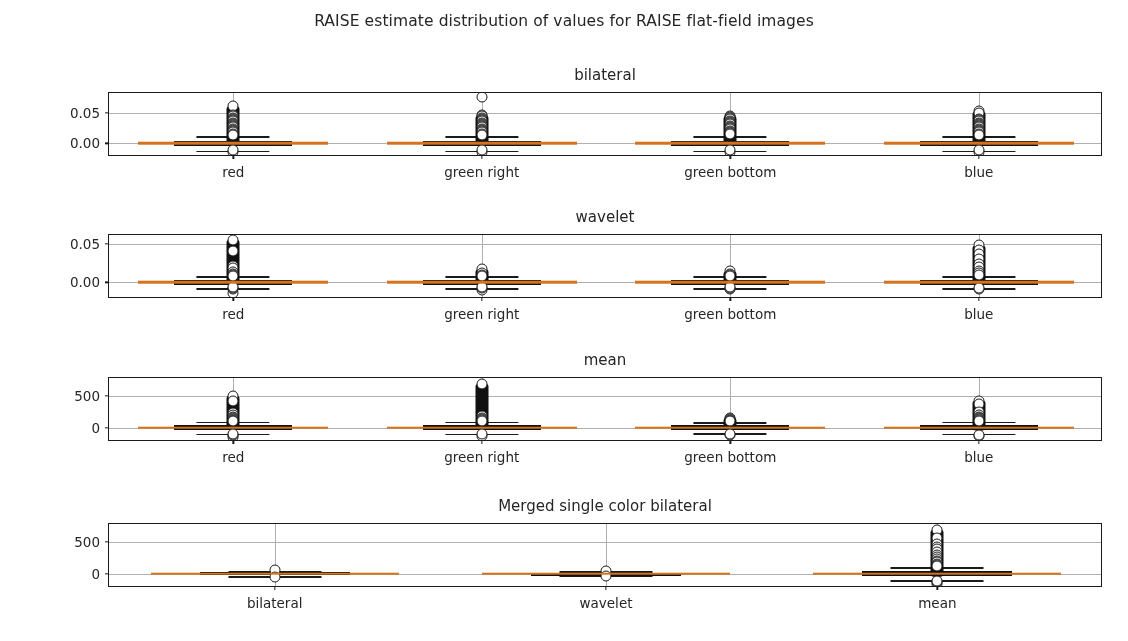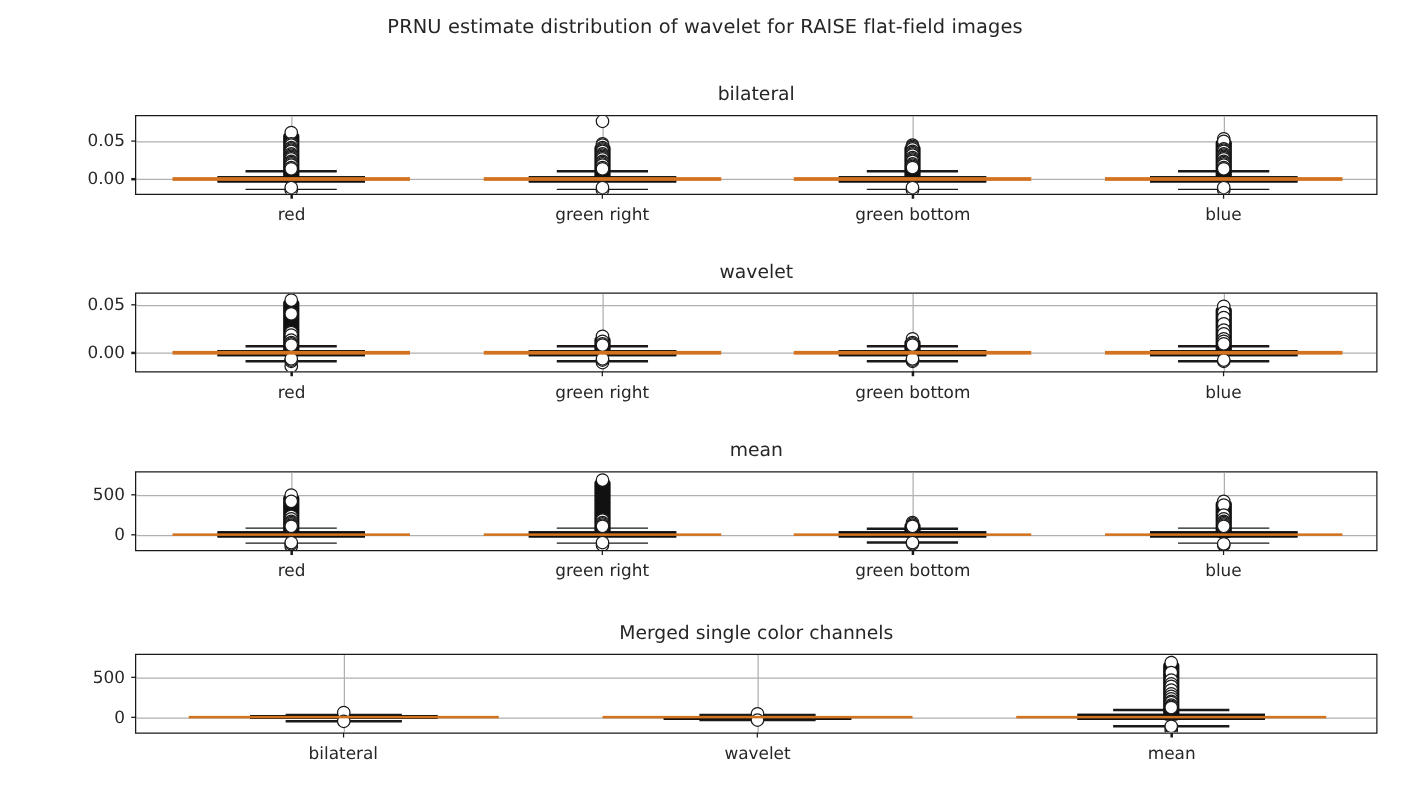--- a/index.html
+++ b/index.html
@@ -146,21 +146,21 @@
     position: absolute;
     background: #111111;
     border-radius: 3px;
     transform: translate(-50%, -50%);
   }
 </style>
 </head>
 <body>
 
 <div id="figure">
-  <div class="fig-title">PRNU estimate distribution of wavelet for RAISE flat-field images</div>
+  <div class="fig-title">RAISE estimate distribution of values for RAISE flat-field images</div>
   <div id="subplots-host">
       <div class="subplot" style="left: 108px; top: 92px; width: 994px; height: 64px;">
         <div class="sp-title">bilateral</div>
         <div class="axes">
           <div class="ytick-label" style="top: 50.4615px;">0.00</div>
           <div class="ytick-mark" style="top: 50.4615px;"></div>
           <div class="ytick-label" style="top: 19.6923px;">0.05</div>
           <div class="ytick-mark" style="top: 19.6923px;"></div>
           <div class="xtick-label" style="left: 124.25px;">red</div>
           <div class="xtick-mark" style="left: 124.25px;"></div>
@@ -448,21 +448,21 @@
             <div class="flier" style="left: 869.75px; top: 41.4118px; width: 11px; height: 11px;"></div>
             <div class="flier" style="left: 869.75px; top: 42.3529px; width: 11px; height: 11px;"></div>
             <div class="flier" style="left: 869.75px; top: 42.9804px; width: 11px; height: 11px;"></div>
             <div class="flier" style="left: 869.75px; top: 58.3529px; width: 11px; height: 11px;"></div>
             <div class="flier" style="left: 869.75px; top: 56.7843px; width: 11px; height: 11px;"></div>
             <div class="median-line" style="left: 869.75px; top: 49.5686px; width: 190px;"></div>
           </div>
         </div>
       </div>
       <div class="subplot" style="left: 108px; top: 523px; width: 994px; height: 64px;">
-        <div class="sp-title">Merged single color channels</div>
+        <div class="sp-title">Merged single color bilateral</div>
         <div class="axes">
           <div class="ytick-label" style="top: 49.5686px;">0</div>
           <div class="ytick-mark" style="top: 49.5686px;"></div>
           <div class="ytick-label" style="top: 18.1961px;">500</div>
           <div class="ytick-mark" style="top: 18.1961px;"></div>
           <div class="xtick-label" style="left: 165.667px;">bilateral</div>
           <div class="xtick-mark" style="left: 165.667px;"></div>
           <div class="xtick-label" style="left: 497px;">wavelet</div>
           <div class="xtick-mark" style="left: 497px;"></div>
           <div class="xtick-label" style="left: 828.333px;">mean</div>

